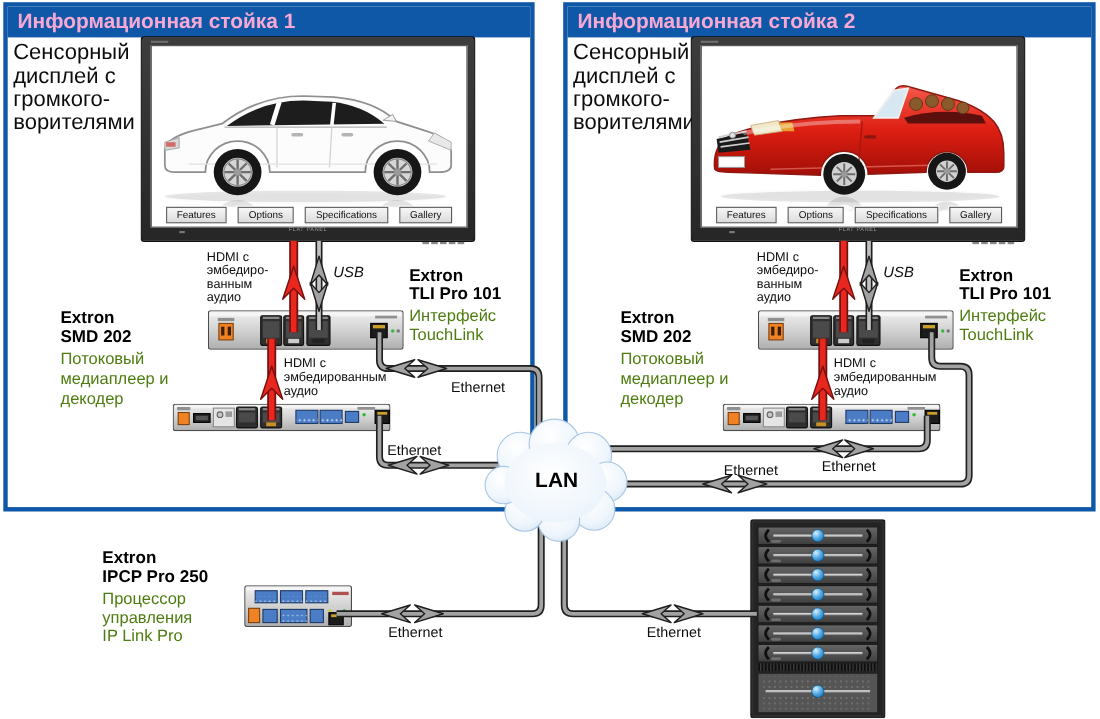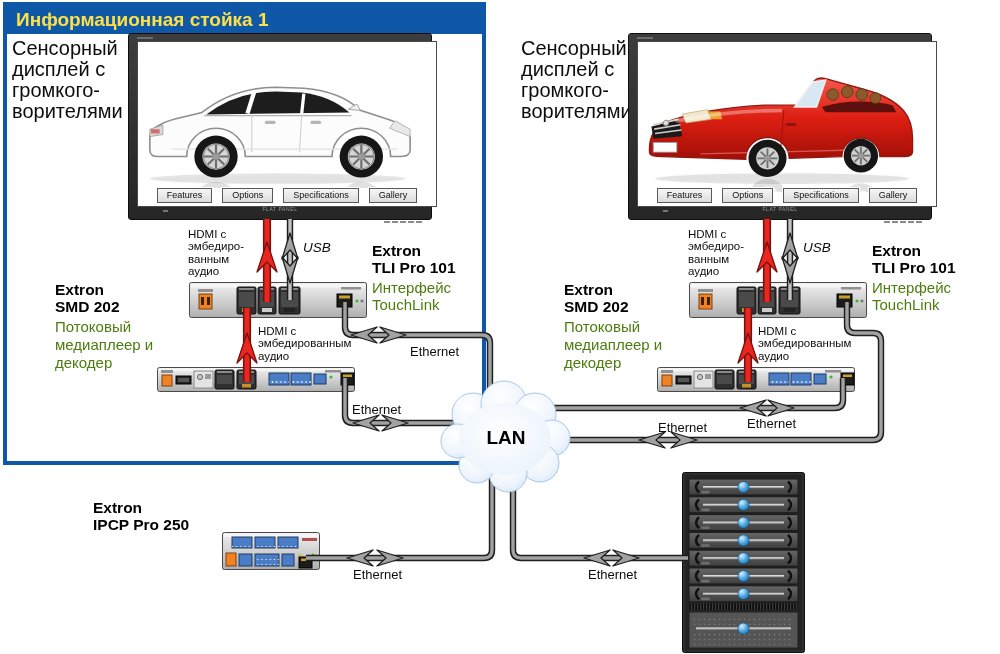--- a/index.html
+++ b/index.html
@@ -1,32 +1,32 @@
 <!DOCTYPE html>
 <html><head>
 <meta charset="utf-8">
 <style>
   html,body{margin:0;padding:0;background:#fff;font-family:"Liberation Sans",sans-serif;}
   #stage{position:relative;width:1000px;height:654px;background:#fff;overflow:hidden;}
   .abs{position:absolute;}
   .rack{position:absolute;top:0;width:500px;height:654px;}
   .box{position:absolute;top:2px;border:4px solid #0f57a7;background:#fff;}
-  .box .hdr{position:absolute;left:0;top:0;right:0;height:28px;background:#0f57a7;color:#fde047;
+  .box .hdr{position:absolute;left:0;top:0;right:0;height:28px;background:#0f57a7;color:#f9a8d4;
     font-weight:bold;font-size:19px;line-height:27px;padding-left:9px;white-space:nowrap;}
   .ml{white-space:pre-line;}
   .cap{font-size:20px;line-height:21px;color:#0d0d0d;}
   .bold15{font-weight:bold;font-size:15.5px;line-height:16.5px;color:#000;}
   .reg15{font-size:15px;line-height:16.5px;color:#4d7c0f;}
   .lab12{font-size:11.5px;line-height:12.4px;color:#0d0d0d;}
   .eth{font-size:13px;color:#0d0d0d;}
   .usb{font-size:13.5px;color:#0d0d0d;font-style:italic;}
   .bezel{position:absolute;width:304px;height:187px;background:linear-gradient(#3d3d3d,#262626);
     border:1px solid #0e0e0e;border-radius:3px;box-sizing:border-box;}
   .screen{position:absolute;left:8px;top:7px;width:286px;height:164px;background:#fff;
-    border:1px solid #4a4a4a;overflow:hidden;padding-left:12px;}
+    border:1px solid #4a4a4a;overflow:hidden;}
   .btnrow{position:absolute;left:0;right:0;bottom:3px;text-align:center;white-space:nowrap;}
   .scrbtn{display:inline-block;margin:0 5px;padding:0 9px;height:13px;line-height:12px;font-size:9px;
     color:#111;background:linear-gradient(#f6f6f6,#dcdcdc);border:1px solid #5a5a5a;box-shadow:0 0 0 1px #fdfdfd;}
   .panel-txt{position:absolute;left:0;right:0;top:172px;text-align:center;font-size:5px;line-height:6px;
     color:#9a9a9a;letter-spacing:.6px;}
   .vents{position:absolute;right:9px;top:175px;}
   .vents i{display:inline-block;width:6px;height:2px;background:#8a8a8a;margin-left:2px;}
   .pwr{position:absolute;left:34px;top:176px;width:5px;height:2px;background:#777;}
   .smudge{position:absolute;left:8px;top:3px;width:16px;height:2px;background:#6d6d6d;}
   .lanlab{font-weight:bold;font-size:19px;color:#000;text-align:center;}
@@ -322,20 +322,23 @@
 
     <svg class="abs" style="left:189px;top:282px" width="178" height="36">
         <use href="#tli-g"></use>
       </svg>
     <svg class="abs" style="left:157px;top:367px" width="198" height="25">
         <use href="#smd-g"></use>
       </svg>
   </div>
 
   <div class="rack rack2" style="left:500px">
+    <div class="box" style="left:12px;width:476px;height:455px;">
+      <div class="hdr">Информационная стойка 2</div>
+    </div>
     <div class="abs cap ml" style="left:21px;top:38px;width:120px">Сенсорный
 дисплей с
 громкого-
 ворителями</div>
 
     <div class="bezel" style="left:128px;top:33px">
       <div class="smudge"></div>
       <div class="screen">
         <svg class="abs" style="left:8px;top:26px" width="272" height="124" viewBox="0 0 300 140" preserveAspectRatio="none">
             <use href="#car-red"></use>
@@ -370,20 +373,23 @@
     <svg class="abs" style="left:189px;top:282px" width="178" height="36">
         <use href="#tli-g"></use>
       </svg>
     <svg class="abs" style="left:157px;top:367px" width="198" height="25">
         <use href="#smd-g"></use>
       </svg>
   </div>
 
   <div class="abs bold15 ml" style="left:93px;top:500px">Extron
 IPCP Pro 250</div>
+  <div class="abs reg15 ml" style="left:93px;top:536px;line-height:17px">Процессор
+управления
+IP Link Pro</div>
   <svg class="abs" style="left:222px;top:532px" width="98" height="38">
       <use href="#ipcp-g"></use>
     </svg>
 
   <svg class="abs" style="left:682px;top:472px" width="123" height="181">
       <use href="#server-g"></use>
     </svg>
 
   <svg class="abs" style="left:0;top:0" width="1000" height="654">
 

